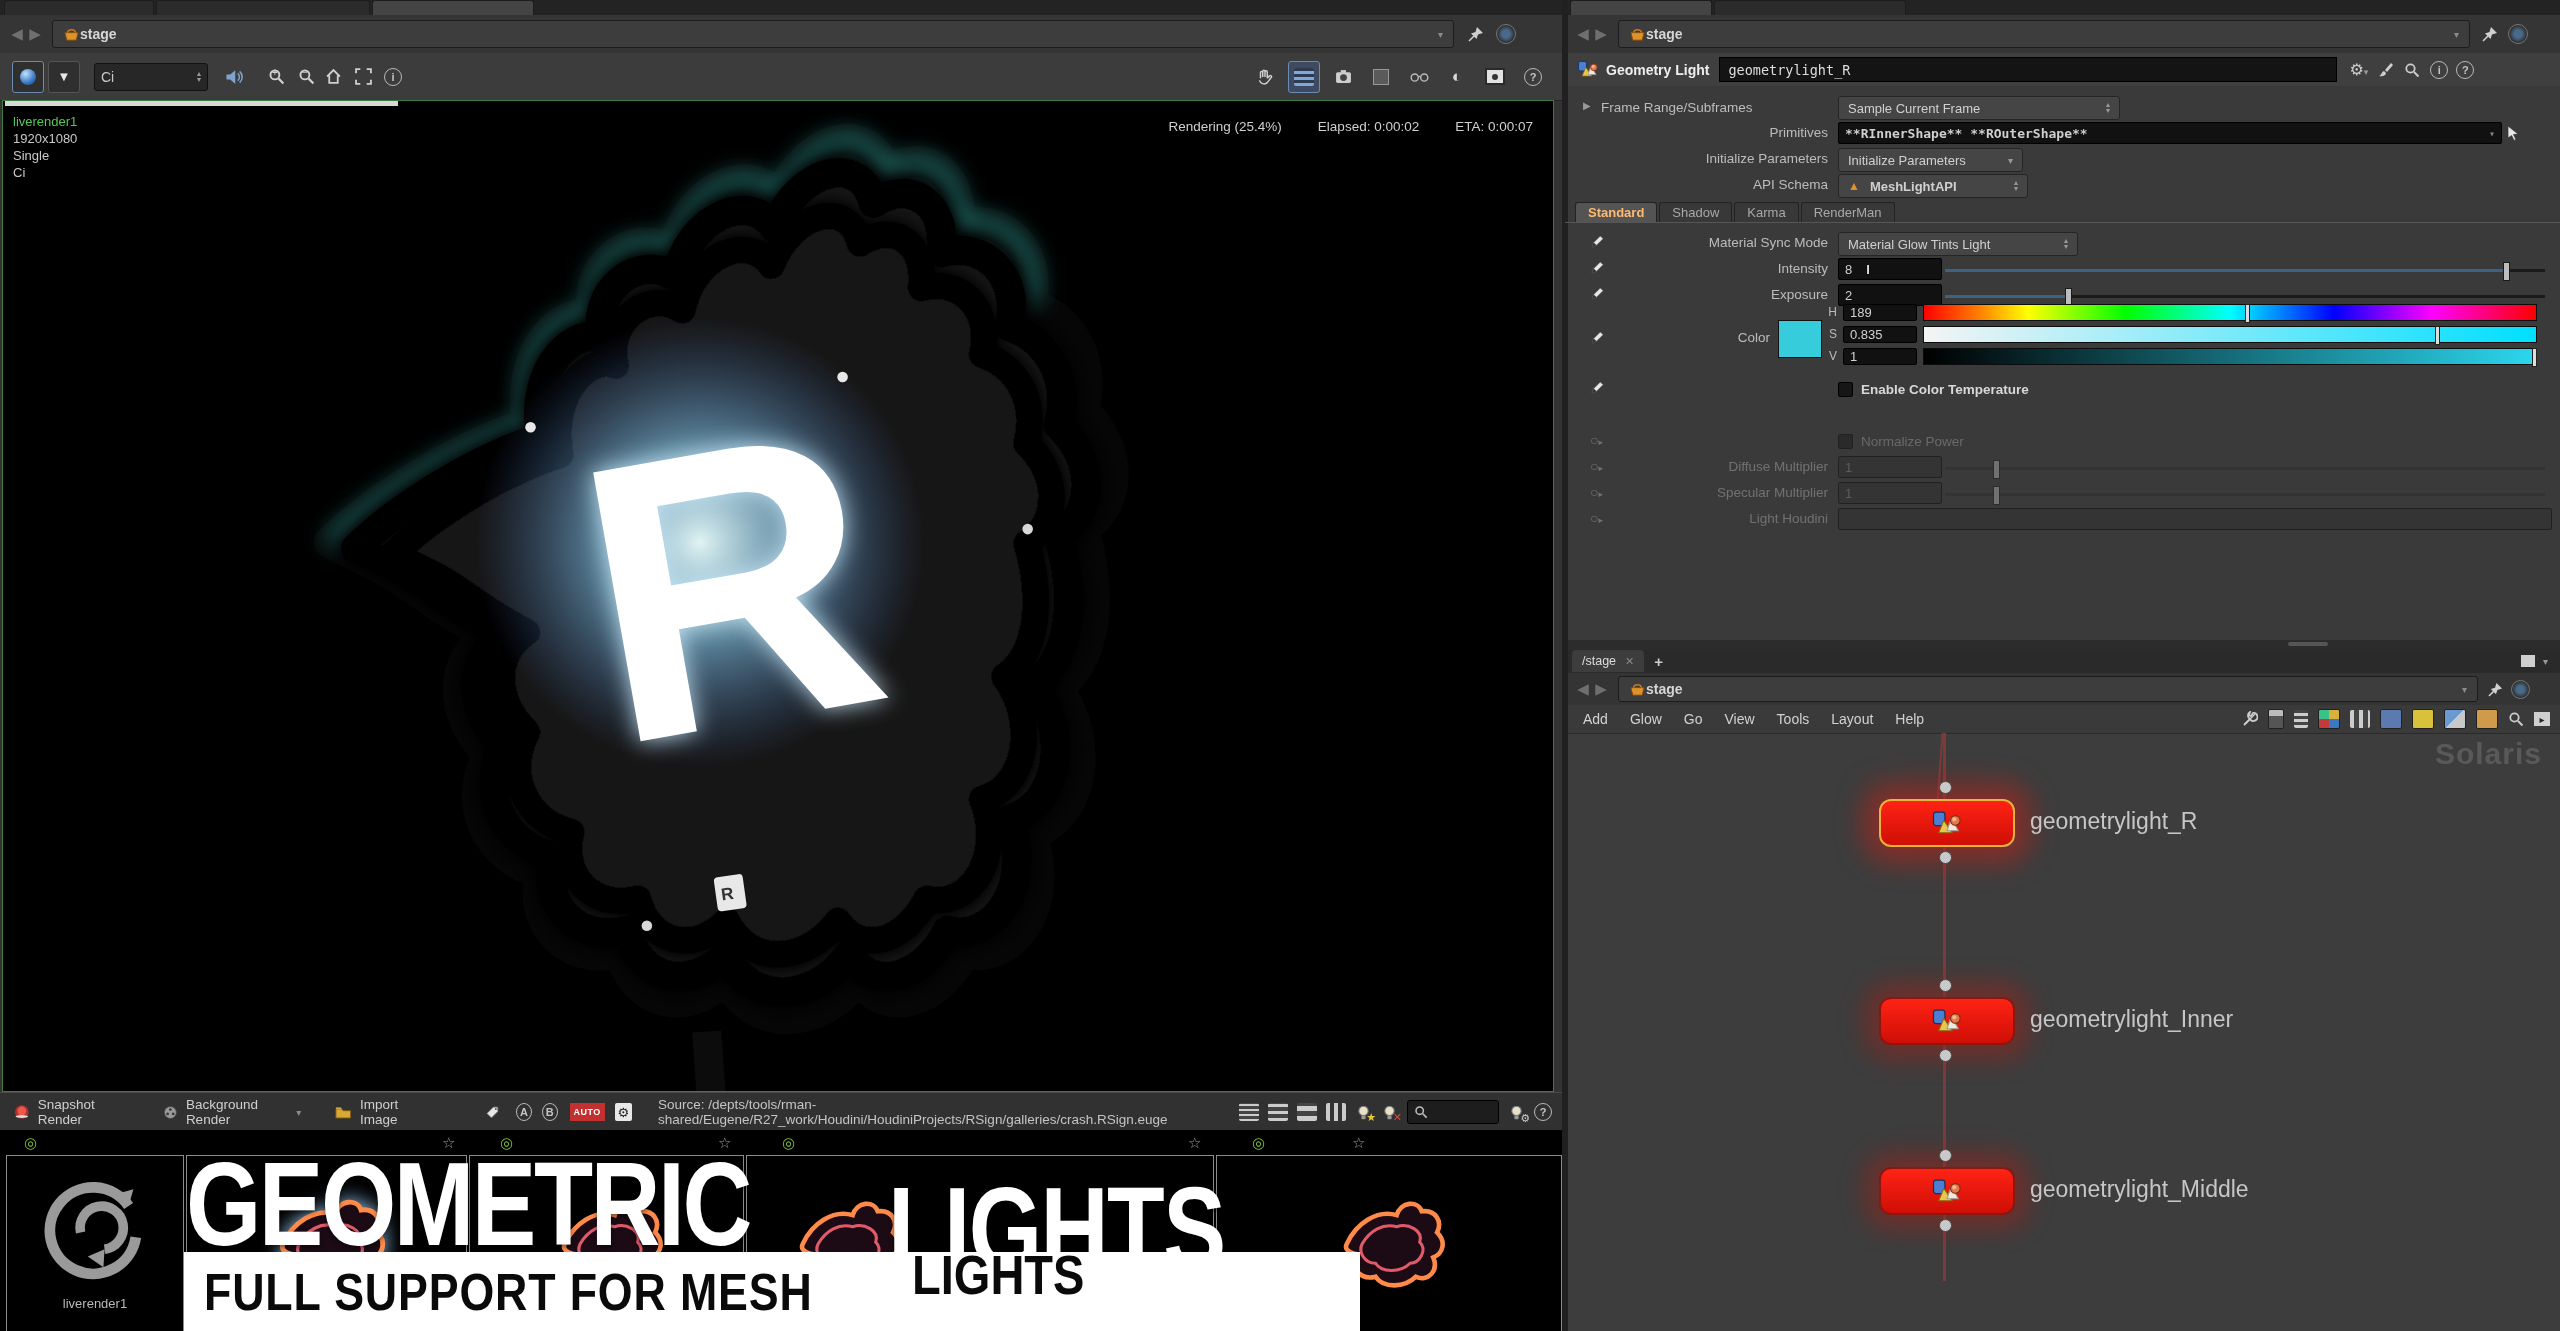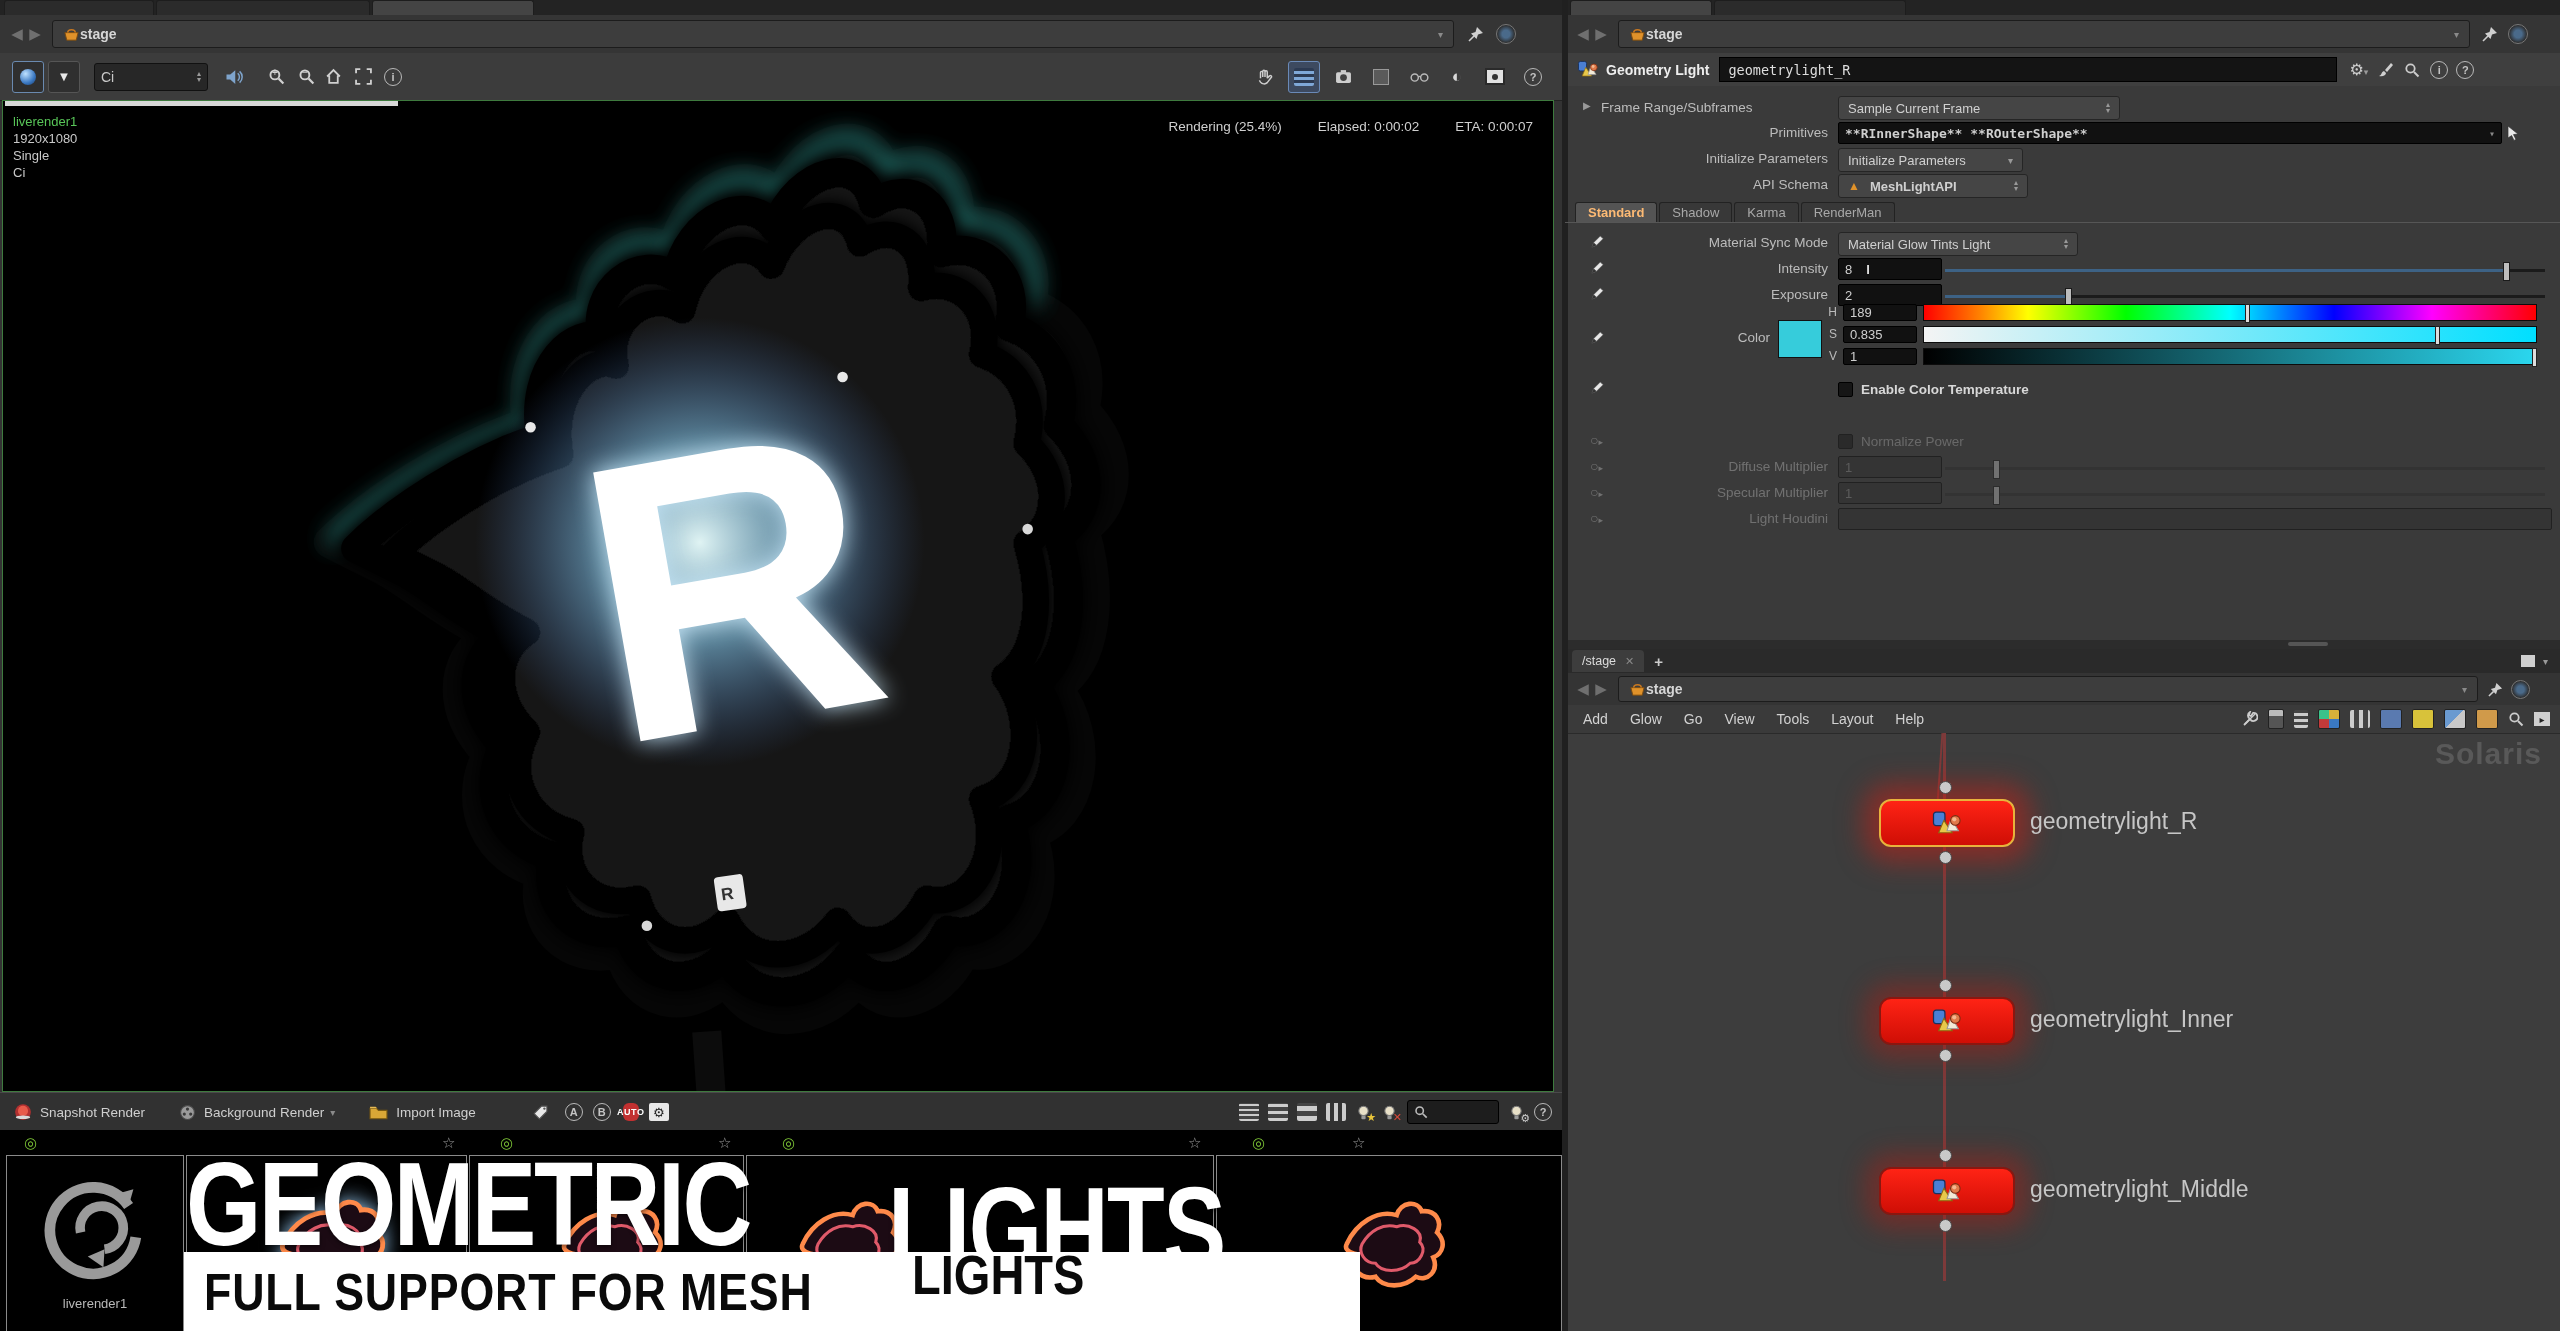--- a/index.html
+++ b/index.html
@@ -346,23 +346,24 @@
       <svg width="19" height="15" style="margin-left:34px;">
           <use href="#i-folder"></use>
         </svg>
       <span style="margin-left:8px;">Import Image</span>
 
       <svg width="17" height="17" style="margin-left:56px;">
           <use href="#i-tag"></use>
         </svg>
       <span class="icircle" style="margin-left:16px;">A</span>
       <span class="icircle" style="margin-left:10px;">B</span>
-      <span style="margin-left:12px;background:#c23030;color:#fff;font-weight:bold;font-size:9px;width:16px;height:18px;display:inline-flex;align-items:center;justify-content:center;border-radius:6px;letter-spacing:.5px;">AUTO</span>
+      <span style="margin-left:12px;background:#c23030;color:#fff;font-weight:bold;font-size:9px;width:40px;height:18px;display:inline-flex;align-items:center;justify-content:center;border-radius:0;letter-spacing:.5px;">AUTO</span>
       <span style="margin-left:10px;width:20px;height:18px;background:#e8e8e8;color:#222;display:inline-flex;align-items:center;justify-content:center;border-radius:2px;font-size:13px;">⚙</span>
 
+      <span style="margin-left:26px;color:#c4c4c4;">Source: /depts/tools/rman-shared/Eugene/R27_work/Houdini/HoudiniProjects/RSign/galleries/crash.RSign.euge</span>
 
       <div style="margin-left:auto;display:flex;align-items:center;gap:9px;margin-right:10px;">
         <span class="gicon" style="background:repeating-linear-gradient(0deg,#ccc 0 2px,#444 2px 5px),repeating-linear-gradient(90deg,#ccc 0 2px,#0000 2px 5px);"></span>
         <span class="gicon" style="background:repeating-linear-gradient(0deg,#ccc 0 3px,#444 3px 7px),repeating-linear-gradient(90deg,#ccc 0 3px,#0000 3px 7px);"></span>
         <span class="gicon" style="background:repeating-linear-gradient(0deg,#ccc 0 5px,#444 5px 10px),repeating-linear-gradient(90deg,#ccc 0 5px,#0000 5px 10px);"></span>
         <span class="gicon" style="background:repeating-linear-gradient(90deg,#ccc 0 4px,#333 4px 8px);"></span>
         <span style="position:relative;">
             <svg width="17" height="17">
               <use href="#i-bulb"></use>
             </svg>

